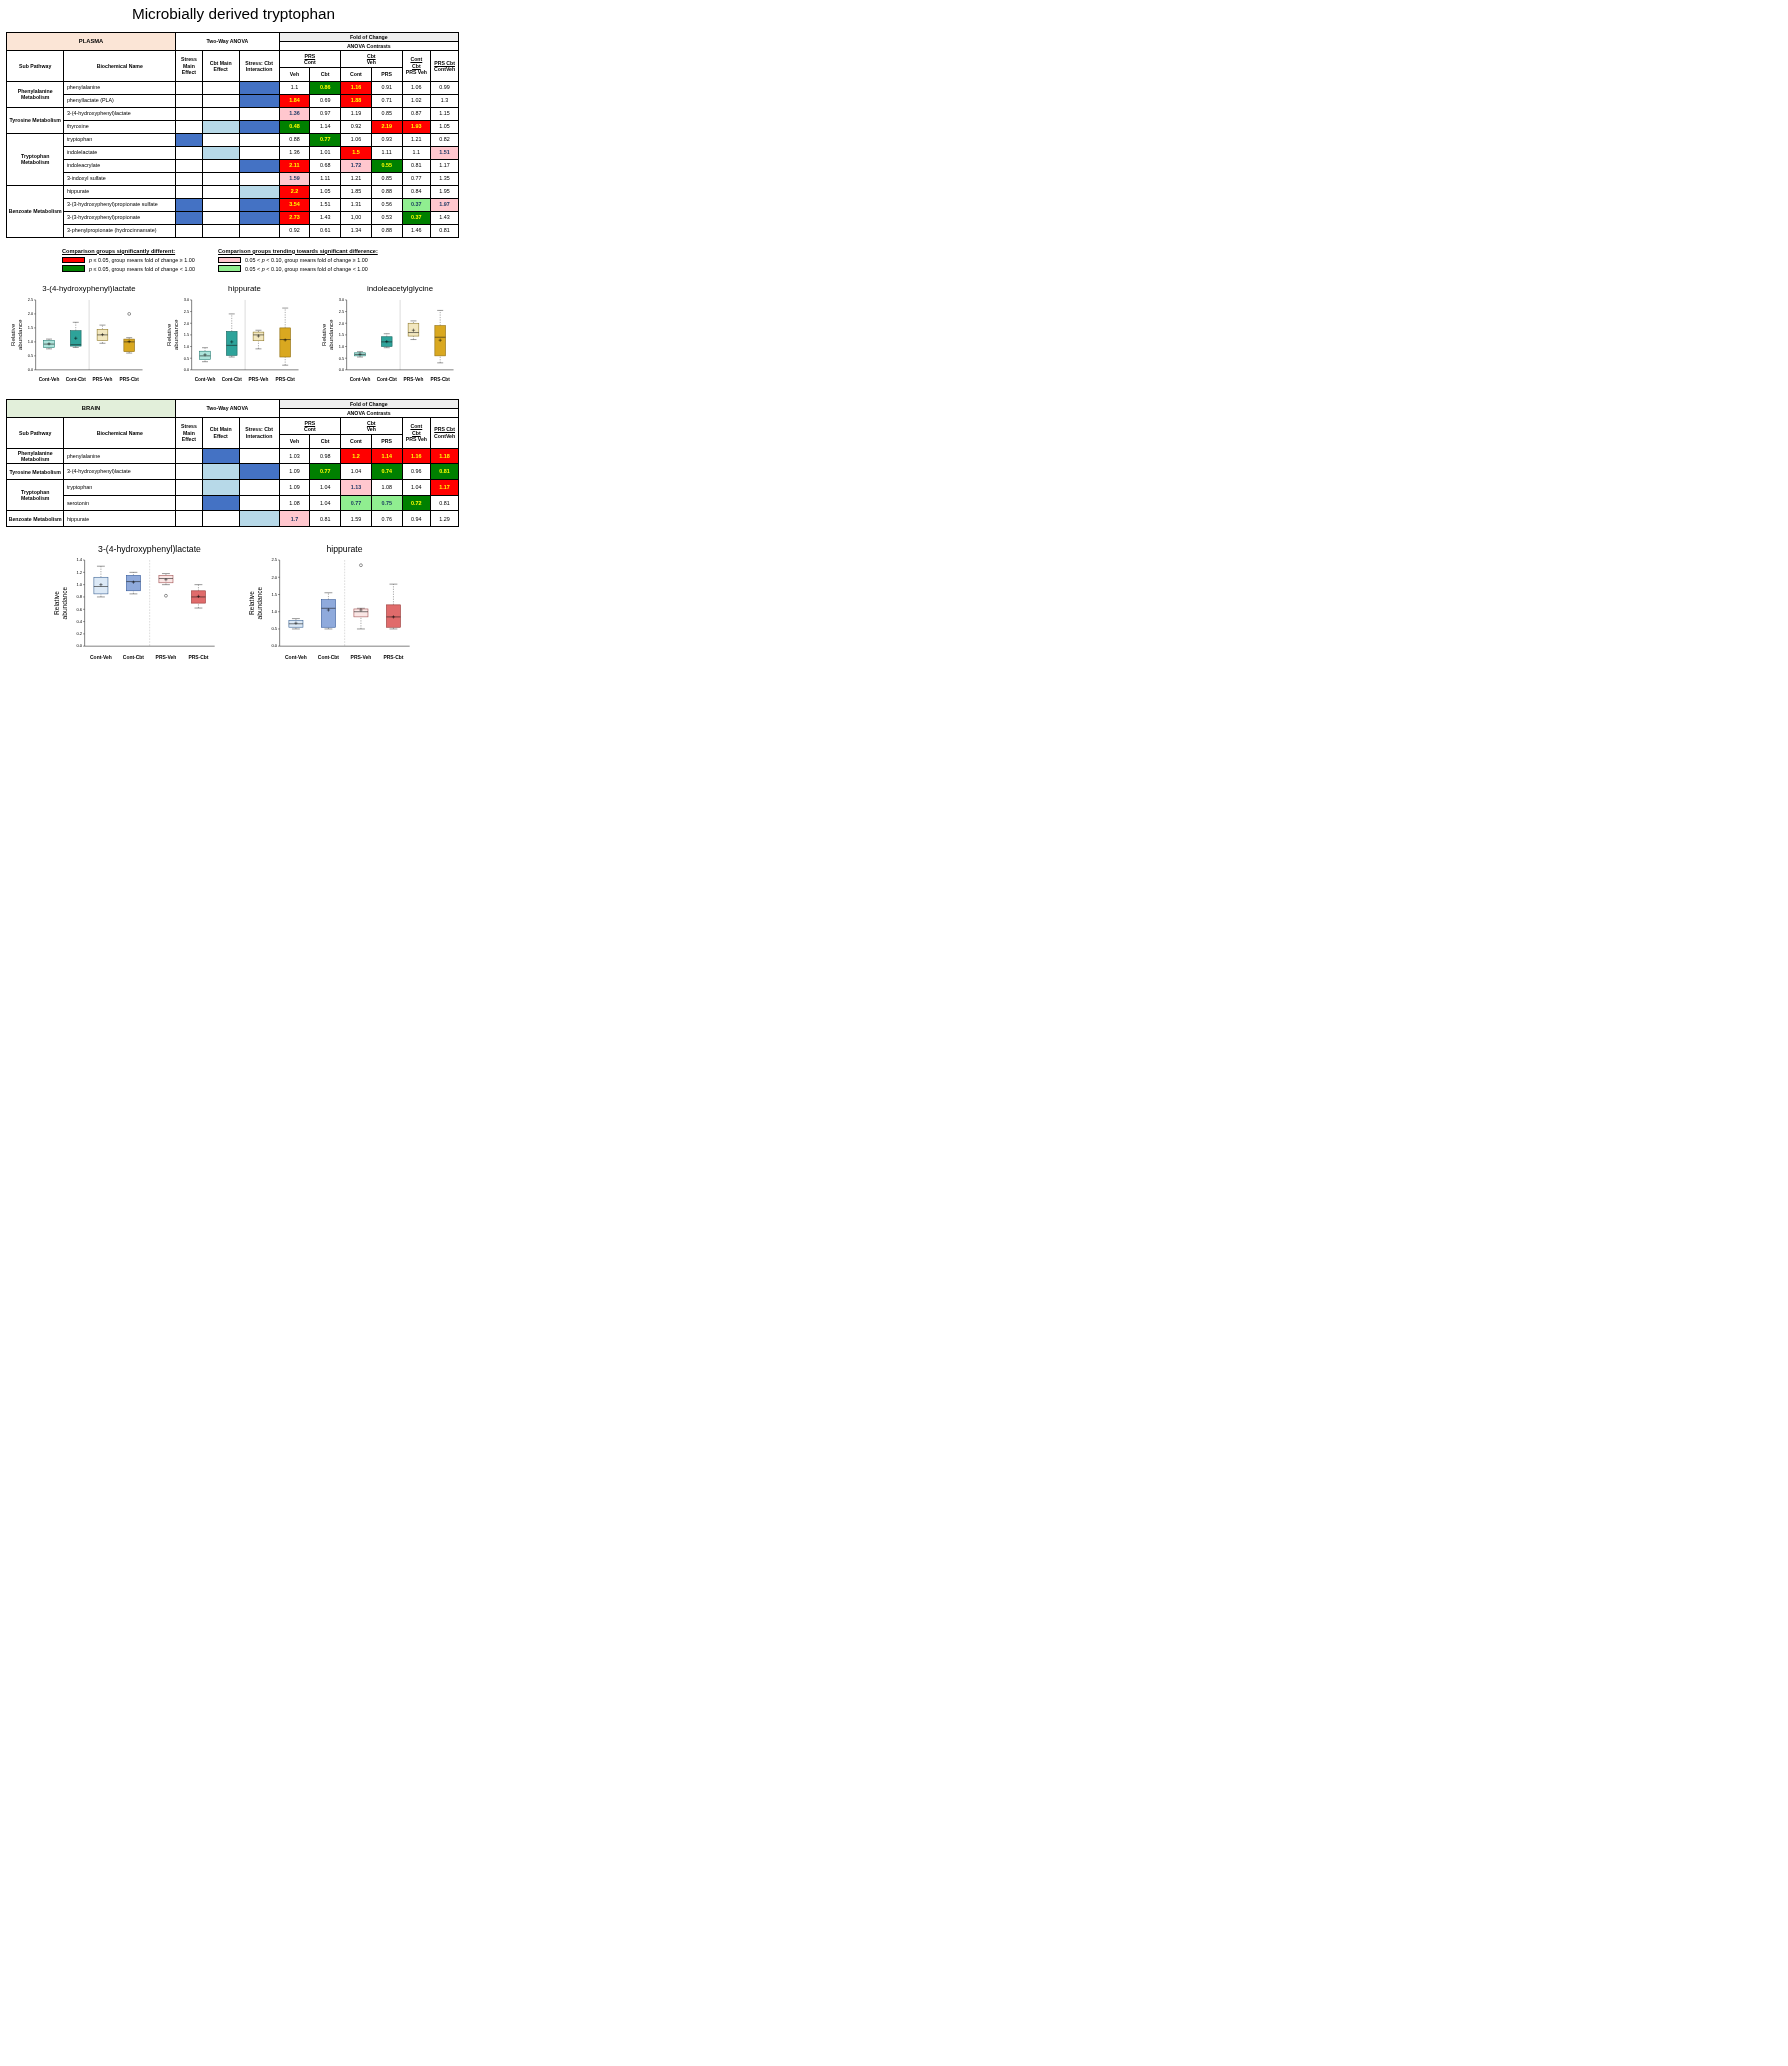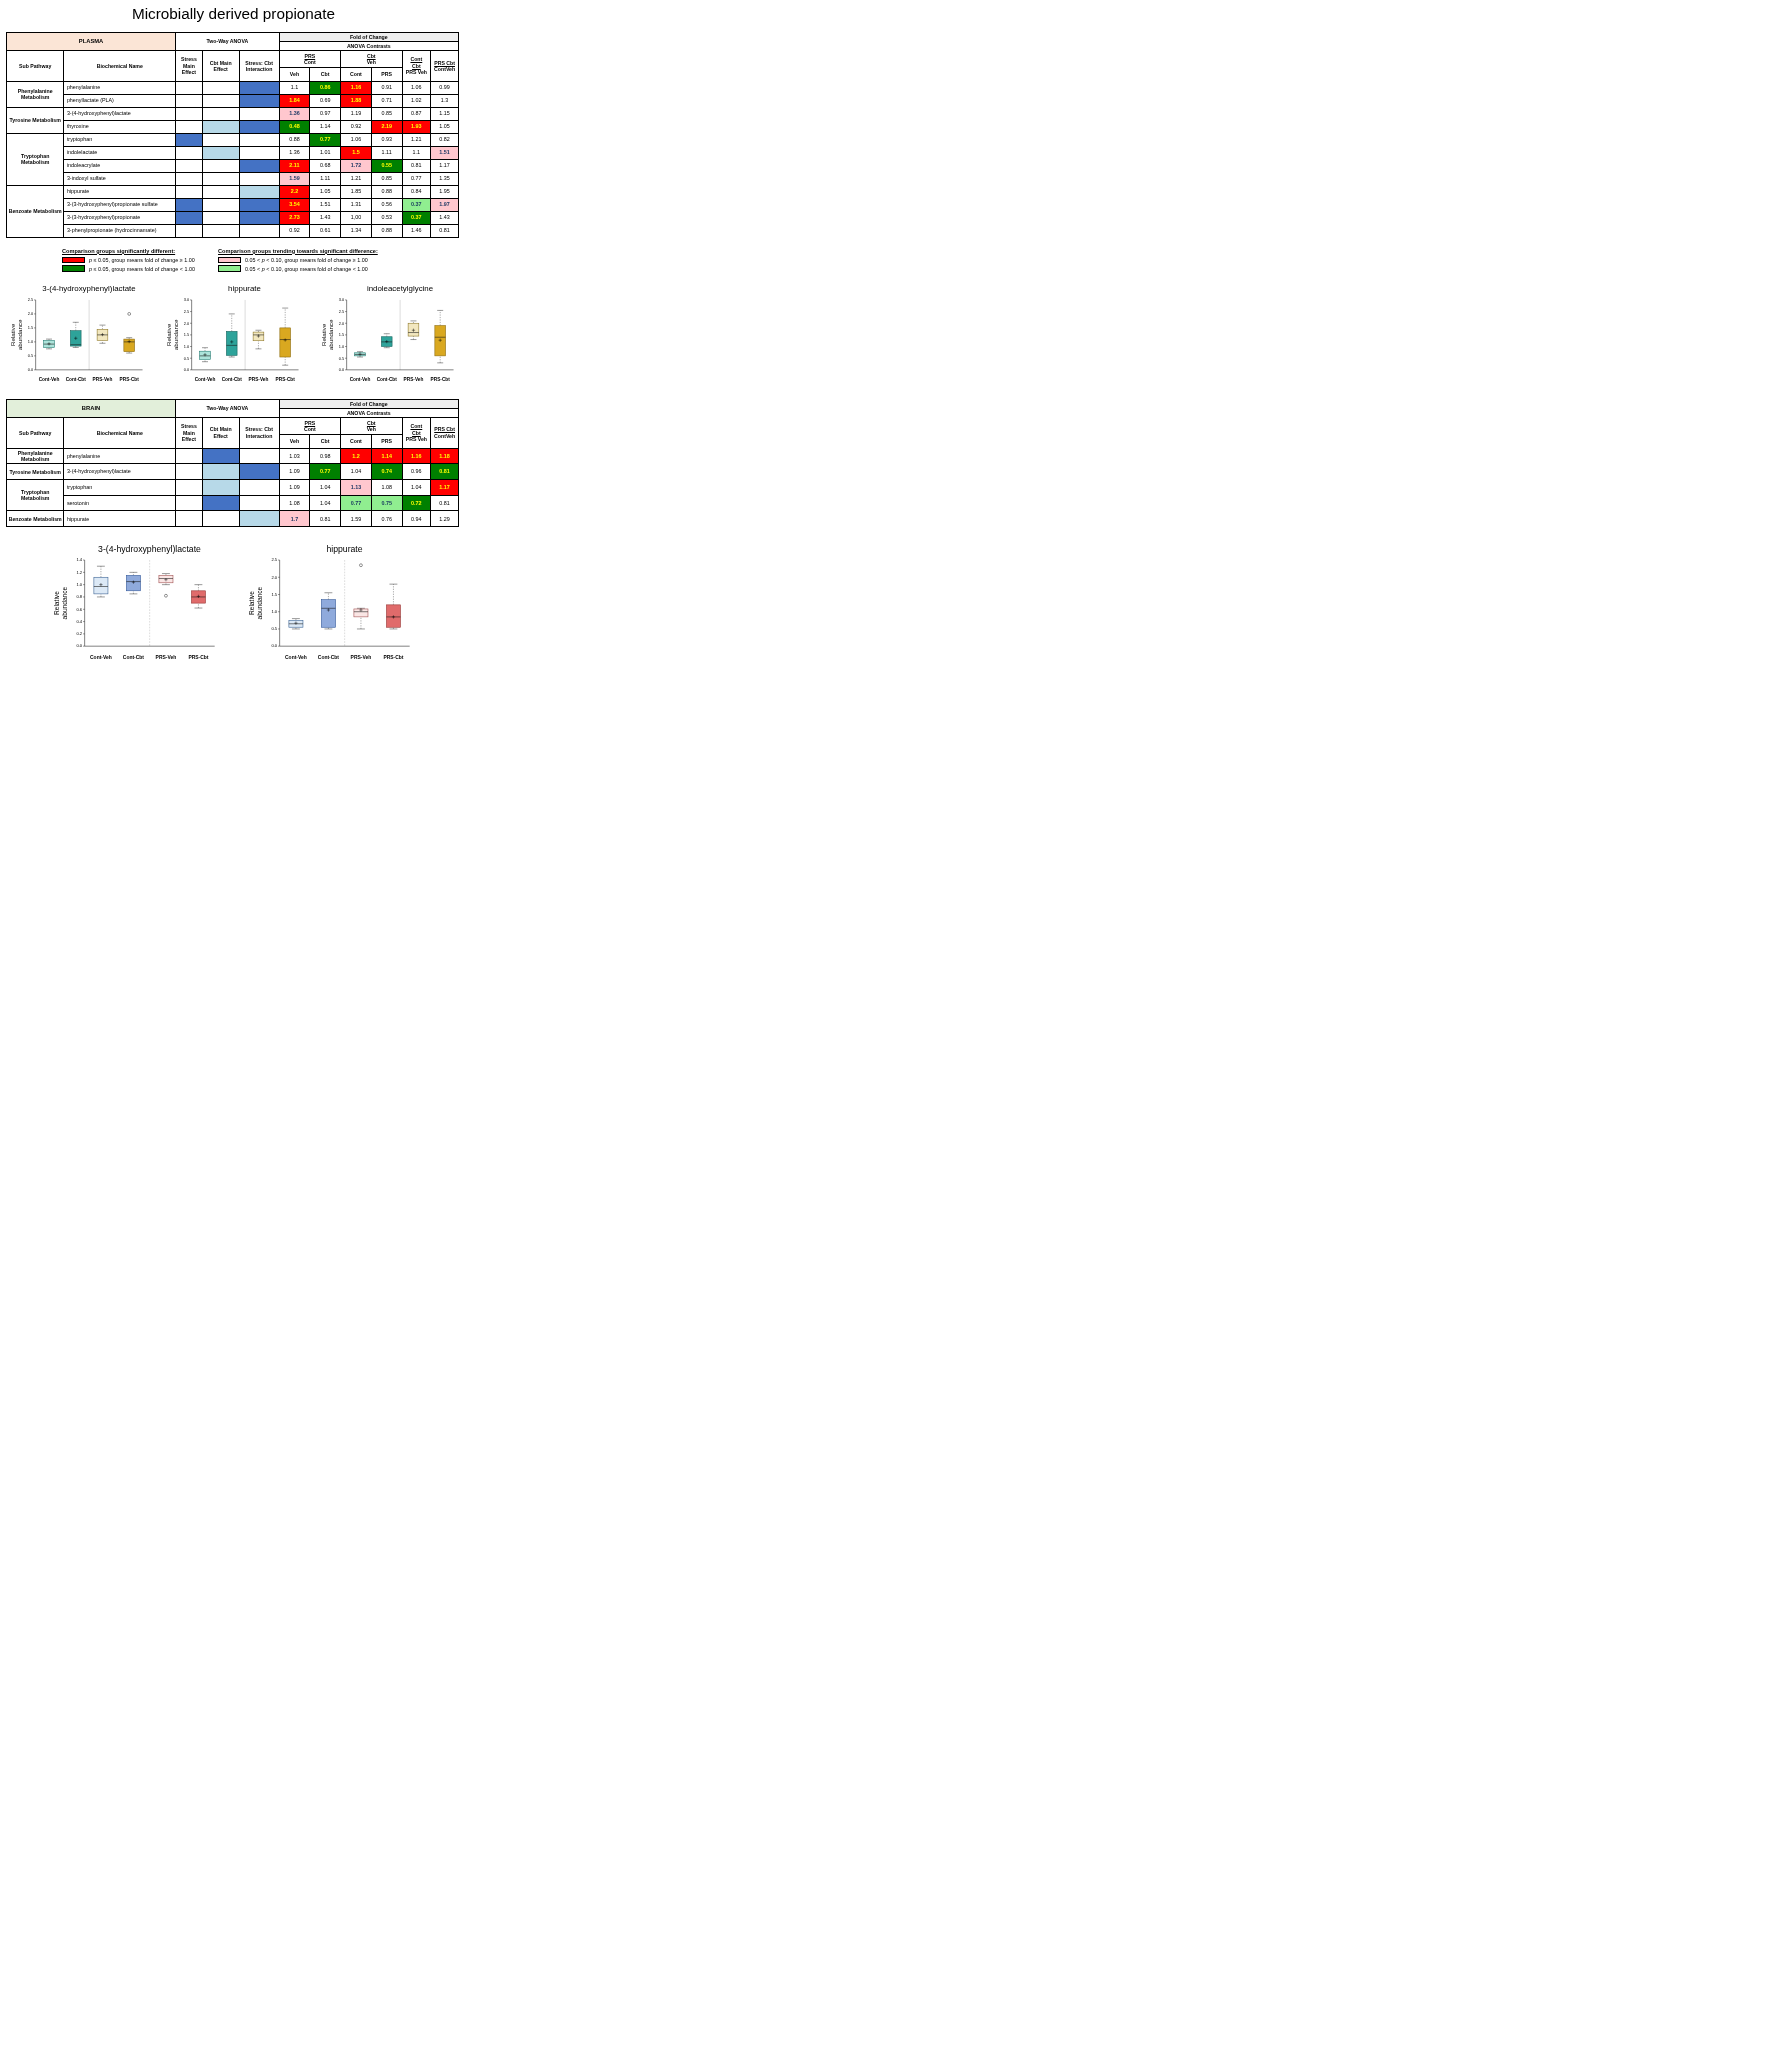--- a/index.html
+++ b/index.html
@@ -28,21 +28,21 @@
   #plasma-charts { margin: 12.4px 10px 0; justify-content: space-between; }
   #brain-charts { margin-top: 16.5px; justify-content: center; gap: 31px; }
   .chart { display: block; }
   .chart-title { text-align: center; margin-bottom: 1.7px; font-weight: 400; }
 </style>
 </head>
 <body>
 
 <div class="page">
 
-  <h1 class="main-title">Microbially derived propionate</h1>
+  <h1 class="main-title">Microbially derived tryptophan</h1>
 
   <div class="table-wrap" id="plasma-table">
       <table class="fc-table">
         <colgroup>
           <col style="width:56px">
           <col style="width:109px">
           <col style="width:26px">
           <col style="width:36px">
           <col style="width:39px">
           <col style="width:30px">

